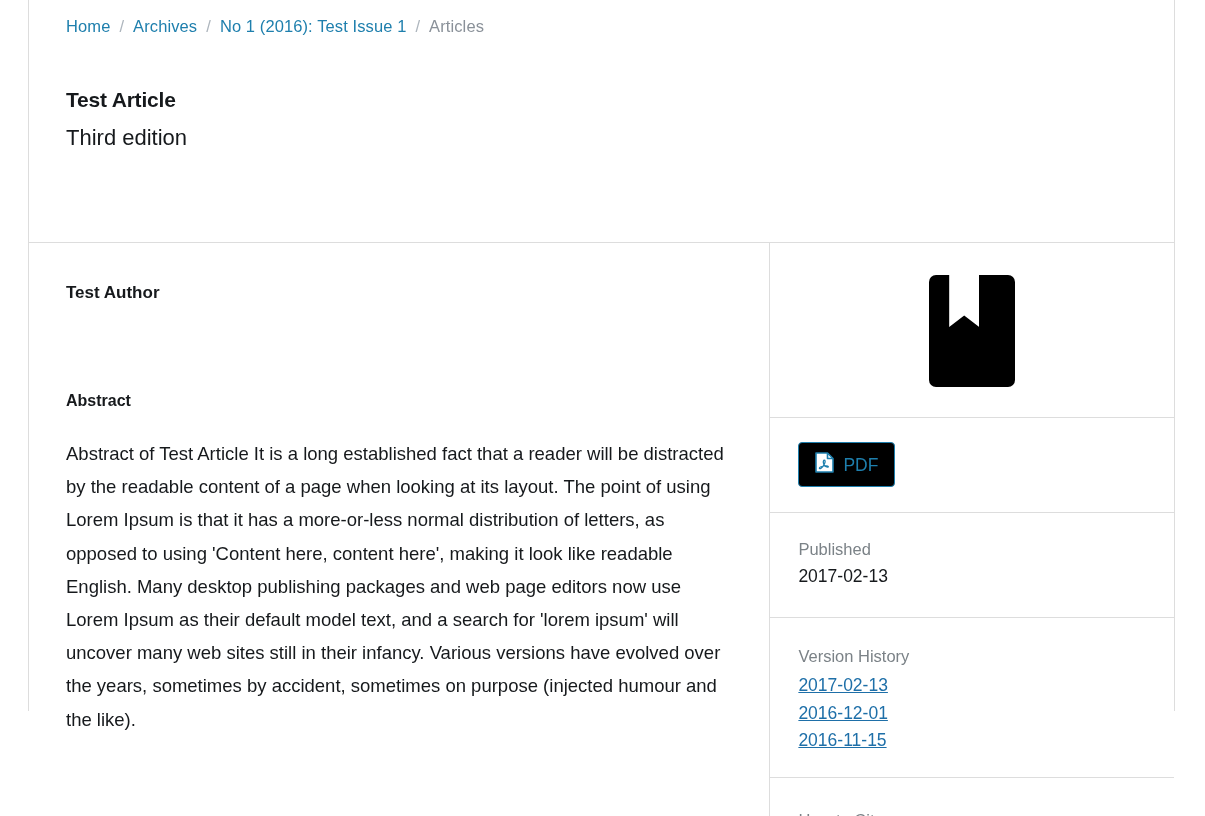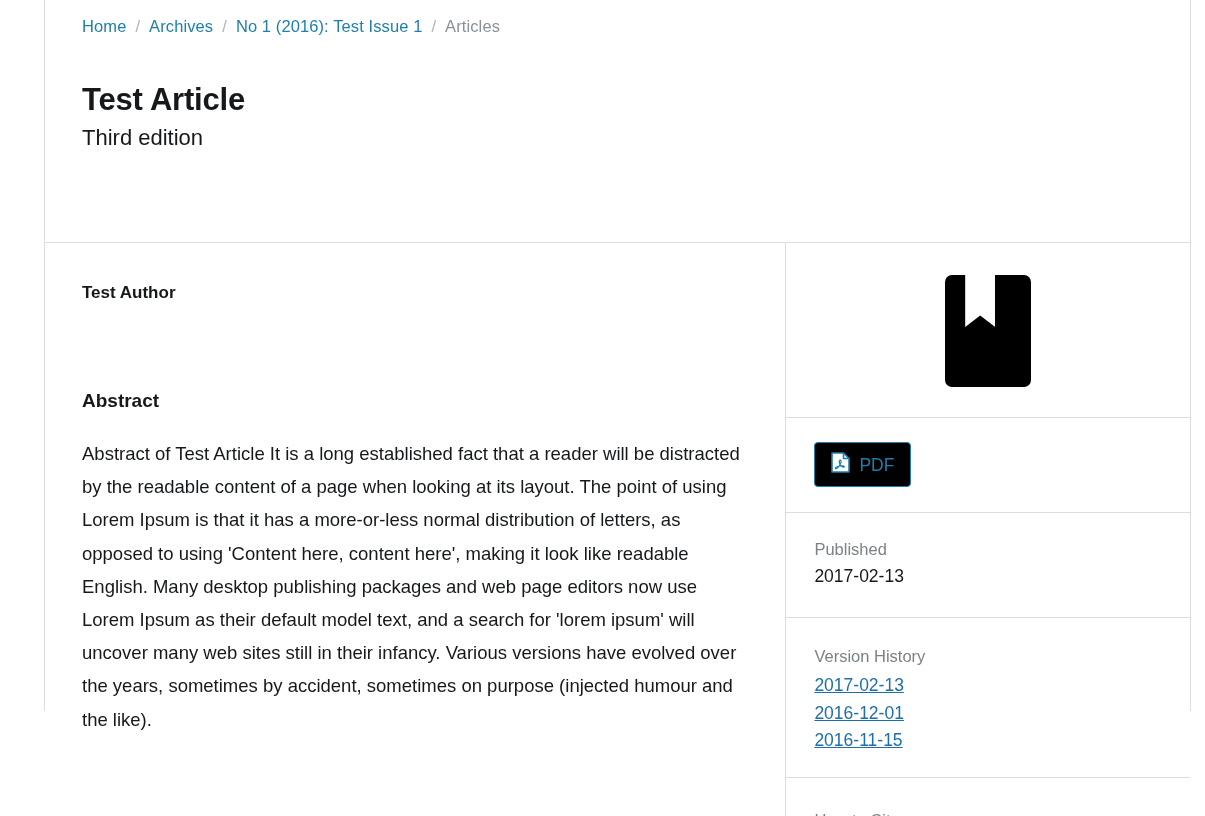--- a/index.html
+++ b/index.html
@@ -21,21 +21,20 @@
   
   .page {
     position: absolute;
     left: 28px;
     top: 0;
     width: 1147px;
     height: 711px;
     border-left: 1px solid #ddd;
     border-right: 1px solid #ddd;
     background: #fff;
-    margin-left: 16px;
   }
 
   
   .breadcrumb {
     padding: 14px 0 0 37px;
     font-size: 16.5px;
     line-height: 24px;
     white-space: nowrap;
     letter-spacing: 0.1px;
   }
@@ -51,21 +50,21 @@
     color: #8a9199;
   }
 
   
   .article-head {
     padding: 44px 37px 0 37px;
     height: 204px;
   }
   .article-title {
     margin: 0;
-    font-size: 31px;
+    font-size: 21px;
     line-height: 36px;
     font-weight: bold;
     color: #16191c;
     letter-spacing: -0.2px;
   }
   .article-subtitle {
     margin: 6px 0 0 0;
     font-size: 22px;
     line-height: 28px;
     font-weight: normal;
@@ -96,21 +95,21 @@
 
   
   .authors {
     font-size: 17px;
     font-weight: bold;
     color: #16191c;
     margin: 0;
     line-height: 24px;
   }
   .abstract-heading {
-    font-size: 19px;
+    font-size: 16px;
     font-weight: bold;
     color: #16191c;
     margin: 84px 0 0 0;
     line-height: 24px;
   }
   .abstract-body {
     margin: 24px 0 0 0;
     font-size: 18.5px;
     line-height: 33.2px;
     color: #16191c;

